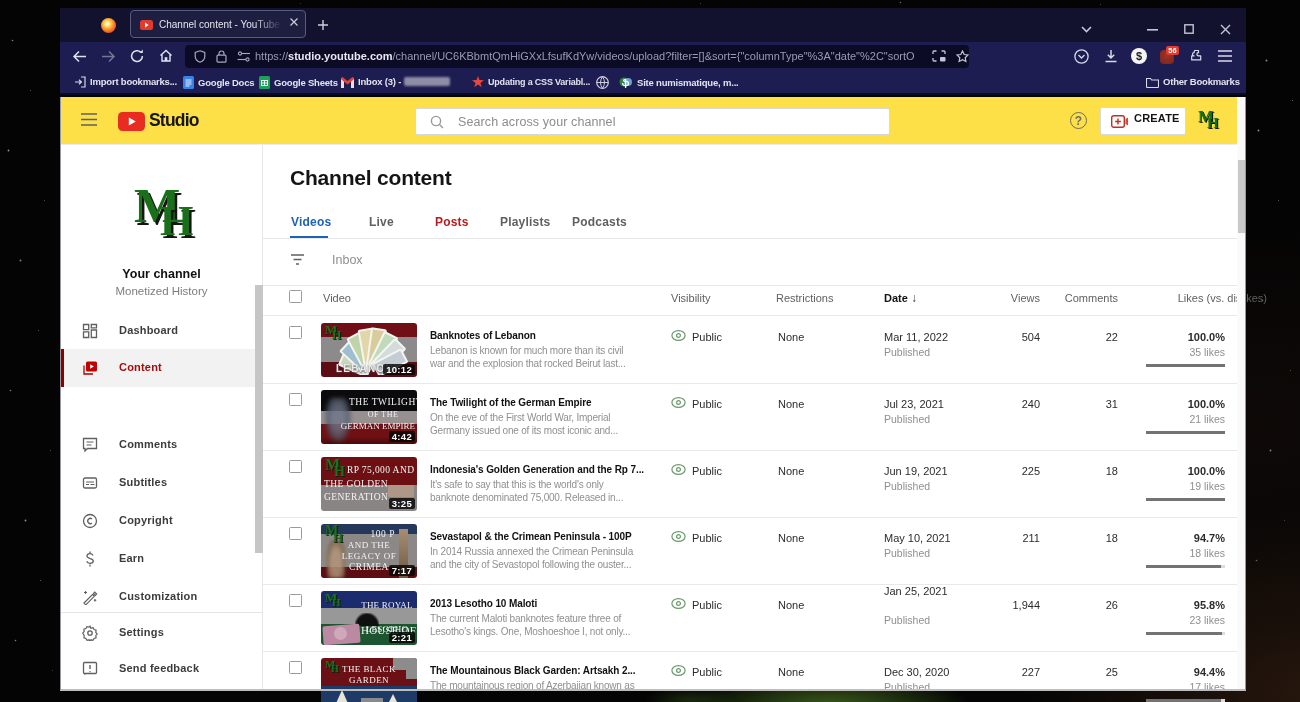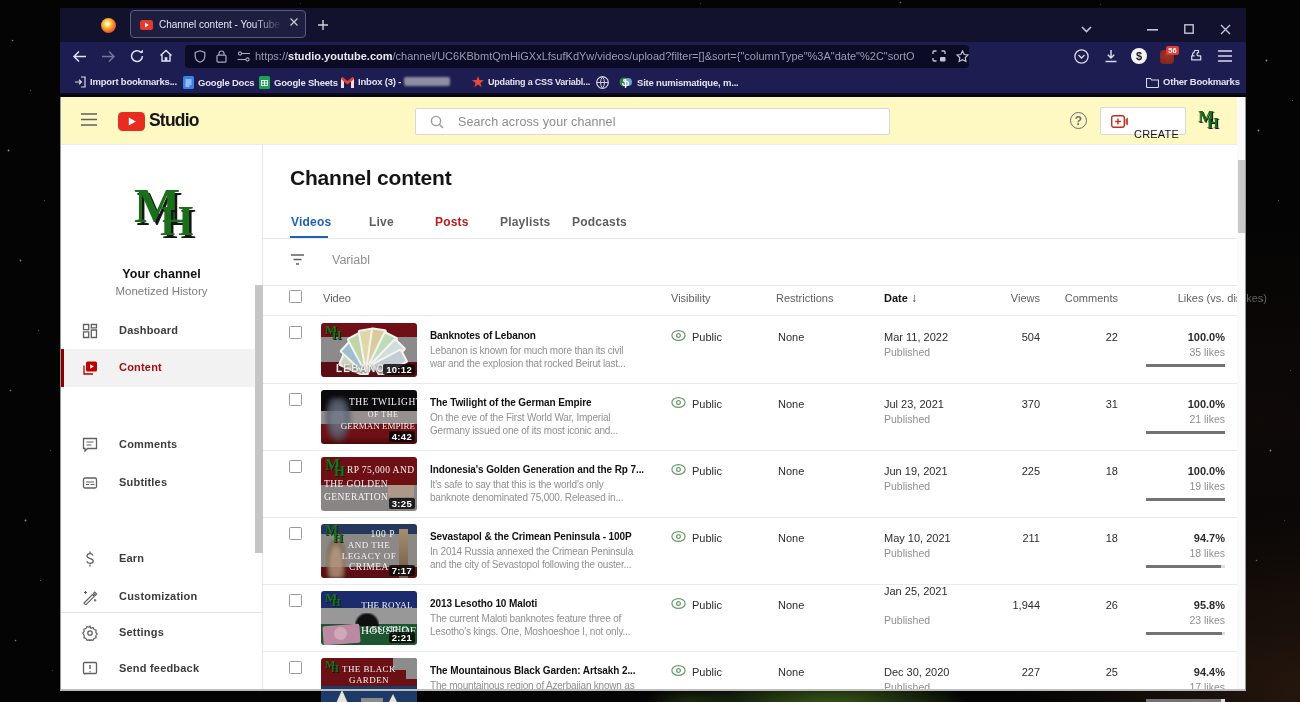--- a/index.html
+++ b/index.html
@@ -37,21 +37,21 @@
 #fox { position:absolute; left:41px; top:10px; width:15px; height:15px; border-radius:50%;
  background: radial-gradient(circle at 42% 38%, #fff2c8 0 12%, #ffd34d 25%, #f58426 52%, #e8483f 75%, #b8322c 100%); }
 
 #url { position:absolute; left:125px; top:3px; width:784px; height:23px; background:#0b0b26; border-radius:4px; color:#9a9ab4; }
 .urltxt { position:absolute; left:70px; top:5px; font-size:11px; white-space:nowrap; width:660px; overflow:hidden; letter-spacing:0; }
 .urltxt b { color:#e8e8f2; font-weight:bold; }
 
 .bm { position:absolute; top:5px; height:16px; font-size:9.5px; font-weight:bold; letter-spacing:-.2px; color:#e3e3f0; white-space:nowrap; }
 .bm svg, .bm .bmic { vertical-align:-3px; margin-right:4px; }
 
-#pheader { position:absolute; left:0; top:0; width:100%; height:48px; background:#fef9c3; border-bottom:1px solid #ececec; }
+#pheader { position:absolute; left:0; top:0; width:100%; height:48px; background:#fde047; border-bottom:1px solid #ececec; }
 #sidebar { position:absolute; left:0; top:48px; width:203px; height:545px; background:#fff; border-right:1px solid #e8e8e8; }
 #main { position:absolute; left:203px; top:48px; width:975px; height:545px; background:#fff; }
 .mitem { position:absolute; left:0; width:203px; height:38px; }
 .mlabel { position:absolute; left:59px; top:12px; font-size:11px; font-weight:bold; color:#3c3c3c; letter-spacing:.2px; }
 .micon { position:absolute; left:22px; top:11px; width:16px; height:16px; }
 
 .hdr { position:absolute; font-size:11px; color:#606060; white-space:nowrap; }
 .cell { position:absolute; font-size:11px; color:#2c2c2c; white-space:nowrap; }
 .rnum { text-align:right; }
 .thumb { position:absolute; left:58px; width:96px; height:54px; border-radius:3px; overflow:hidden; }
@@ -216,21 +216,21 @@
             </svg>
           <div class="ic" style="left:42px;top:6px;font-size:12.5px;color:#8c8c8c;letter-spacing:.1px">Search across your channel</div>
         </div>
         <div class="ic" style="left:1010px;top:15px;width:17px;height:17px;border:1.5px solid #6b6b6b;border-radius:50%;color:#6b6b6b;font-size:12px;font-weight:bold;text-align:center;line-height:17px">?</div>
         <div class="ic" style="left:1040px;top:10px;width:86px;height:28px;border:1px solid #d9d9d9;border-radius:2px;background:#fff">
           <svg class="ic" style="left:10px;top:7px" width="17" height="13" viewBox="0 0 17 13">
               <rect x=".7" y=".7" width="12.6" height="11.6" rx="2" fill="none" stroke="#c02e24" stroke-width="1.4"></rect>
               <path d="M7 3.6v5.8M4.1 6.5h5.8" stroke="#c02e24" stroke-width="1.4"></path>
               <path d="M14.5 4l2.5-1.5v8L14.5 9z" fill="#c02e24" opacity=".85"></path>
             </svg>
-          <div class="ic" style="left:33px;top:20px;font-size:11px;font-weight:normal;color:#141414;letter-spacing:.2px">CREATE</div>
+          <div class="ic" style="left:33px;top:4px;font-size:11px;font-weight:bold;color:#141414;letter-spacing:.2px">CREATE</div>
         </div>
         <div class="ic" style="left:1138px;top:12px;width:26px;height:24px">
           <span class="mh" style="position:absolute;left:0;top:-2px;font-size:17px;text-shadow:1px 1px 0 #111">M</span>
           <span class="mh" style="position:absolute;left:9px;top:6px;font-size:15px;text-shadow:1px 1px 0 #111">H</span>
         </div>
       </div>
       <div id="sidebar">
         <div class="ic" style="left:74px;top:40px;width:62px;height:50px">
           <span class="mh" style="position:absolute;left:0;top:-8px;font-size:49px;text-shadow:2.5px 2.5px 0 #151515">M</span>
           <span class="mh" style="position:absolute;left:26px;top:11px;font-size:43px;text-shadow:2.5px 2.5px 0 #151515">H</span>
@@ -258,20 +258,27 @@
               <path d="M4.5 5h7M4.5 8h5" stroke="#606060" stroke-width="1.2"></path>
             </svg>
           <div class="mlabel">Comments</div>
         </div>
         <div class="mitem" style="top:319px">
           <svg class="micon" viewBox="0 0 16 16">
               <rect x="1.5" y="3" width="13" height="10" rx="1.5" fill="none" stroke="#606060" stroke-width="1.3"></rect>
               <path d="M4 9.5h3M8.5 9.5h4M4 7h8" stroke="#606060" stroke-width="1.2"></path>
             </svg>
           <div class="mlabel">Subtitles</div>
+        </div>
+        <div class="mitem" style="top:357px">
+          <svg class="micon" viewBox="0 0 16 16">
+              <circle cx="8" cy="8" r="6.5" fill="none" stroke="#606060" stroke-width="1.3"></circle>
+              <path d="M10 6a2.6 2.6 0 1 0 0 4" fill="none" stroke="#606060" stroke-width="1.3"></path>
+            </svg>
+          <div class="mlabel">Copyright</div>
         </div>
         <div class="mitem" style="top:433px">
           <svg class="micon" viewBox="0 0 16 16">
               <path d="M2 14L10.5 5.5l1.8 1.8L3.8 15.8zM11.5 4.5l1.3-1.3 1.8 1.8-1.3 1.3z" fill="none" stroke="#606060" stroke-width="1.2"></path>
               <path d="M3.5 2v3M2 3.5h3M13 10v2.5M11.8 11.2h2.5" stroke="#606060" stroke-width="1.1"></path>
             </svg>
           <div class="mlabel">Customization</div>
         </div>
         <div class="mitem" style="top:395px">
           <svg class="micon" viewBox="0 0 16 16">
@@ -302,21 +309,21 @@
         <div class="ic" style="left:28px;top:70px;font-size:12px;font-weight:bold;color:#1c62b9;letter-spacing:.2px">Videos</div>
         <div class="ic" style="left:106px;top:70px;font-size:12px;font-weight:bold;color:#606060;letter-spacing:.2px">Live</div>
         <div class="ic" style="left:172px;top:70px;font-size:12px;font-weight:bold;color:#b91c1c;letter-spacing:.2px">Posts</div>
         <div class="ic" style="left:237px;top:70px;font-size:12px;font-weight:bold;color:#606060;letter-spacing:.2px">Playlists</div>
         <div class="ic" style="left:309px;top:70px;font-size:12px;font-weight:bold;color:#606060;letter-spacing:.2px">Podcasts</div>
         <div class="ic" style="left:27px;top:90.5px;width:38px;height:3px;background:#1a63b8"></div>
         <div class="ic" style="left:0;top:93px;width:974px;height:1px;background:#e8e8e8"></div>
         <svg class="ic" style="left:28px;top:109px" width="13" height="12" viewBox="0 0 13 12">
             <path d="M0 1h13M2.5 5.5h8M5 10h3" stroke="#606060" stroke-width="1.5"></path>
           </svg>
-        <div class="ic" style="left:69px;top:108px;font-size:12.5px;color:#8f8f8f">Variabl</div>
+        <div class="ic" style="left:69px;top:108px;font-size:12.5px;color:#8f8f8f">Inbox</div>
         <div class="ic" style="left:0;top:140px;width:974px;height:1px;background:#e8e8e8"></div>
         <div class="cb" style="top:145px"></div>
         <div class="hdr" style="left:60px;top:147px">Video</div>
         <div class="hdr" style="left:408px;top:147px">Visibility</div>
         <div class="hdr" style="left:513px;top:147px">Restrictions</div>
         <div class="hdr" style="left:621px;top:146px;color:#141414;font-weight:bold">Date <span style="font-weight:normal;color:#3a3a3a;font-size:12px">↓</span></div>
         <div class="hdr rnum" style="left:717px;top:147px;width:60px">Views</div>
         <div class="hdr rnum" style="left:785px;top:147px;width:70px">Comments</div>
         <div class="hdr rnum" style="left:904px;top:147px;width:100px">Likes (vs. dislikes)</div>
         <div class="ic" style="left:0;top:170px;width:974px;height:1px;background:#e8e8e8"></div>
@@ -385,21 +392,21 @@
 <div class="vtitle" style="top:251.5px">The Twilight of the German Empire</div>
 <div class="vdesc" style="top:267.0px">On the eve of the First World War, Imperial<br>Germany issued one of its most iconic and...</div>
 <svg class="ic" style="left:408px;top:252.0px" width="15" height="11" viewBox="0 0 15 11">
             <ellipse cx="7.5" cy="5.5" rx="6.6" ry="4.8" fill="none" stroke="#6a9a6a" stroke-width="1.2"></ellipse>
             <circle cx="7.5" cy="5.5" r="1.9" fill="none" stroke="#6a9a6a" stroke-width="1.2"></circle>
           </svg>
 <div class="cell" style="left:429px;top:252.5px">Public</div>
 <div class="cell" style="left:515px;top:252.5px">None</div>
 <div class="cell" style="left:621px;top:252.5px">Jul 23, 2021</div>
 <div class="cell" style="left:621px;top:267.5px;color:#8f8f8f;font-size:10.5px">Published</div>
-<div class="cell rnum" style="left:717px;top:252.5px;width:60px">370</div>
+<div class="cell rnum" style="left:717px;top:252.5px;width:60px">240</div>
 <div class="cell rnum" style="left:795px;top:252.5px;width:60px">31</div>
 <div class="cell rnum" style="left:891px;top:252.5px;width:71px;font-weight:bold">100.0%</div>
 <div class="cell rnum" style="left:891px;top:267.5px;width:71px;color:#8f8f8f;font-size:10.5px">21 likes</div>
 <div class="ic" style="left:883px;top:285.5px;width:79px;height:3px;background:#dcdcdc"></div>
 <div class="likebar" style="left:883px;top:285.5px;width:79.0px"></div>
 <div class="rowline" style="top:304.5px"></div>
 <div class="cb" style="top:315.0px"></div>
 <div class="thumb t3" style="top:311.5px">
             <div class="mlogo">
               <i style="left:0;top:-2px;font-size:16px">M</i>

